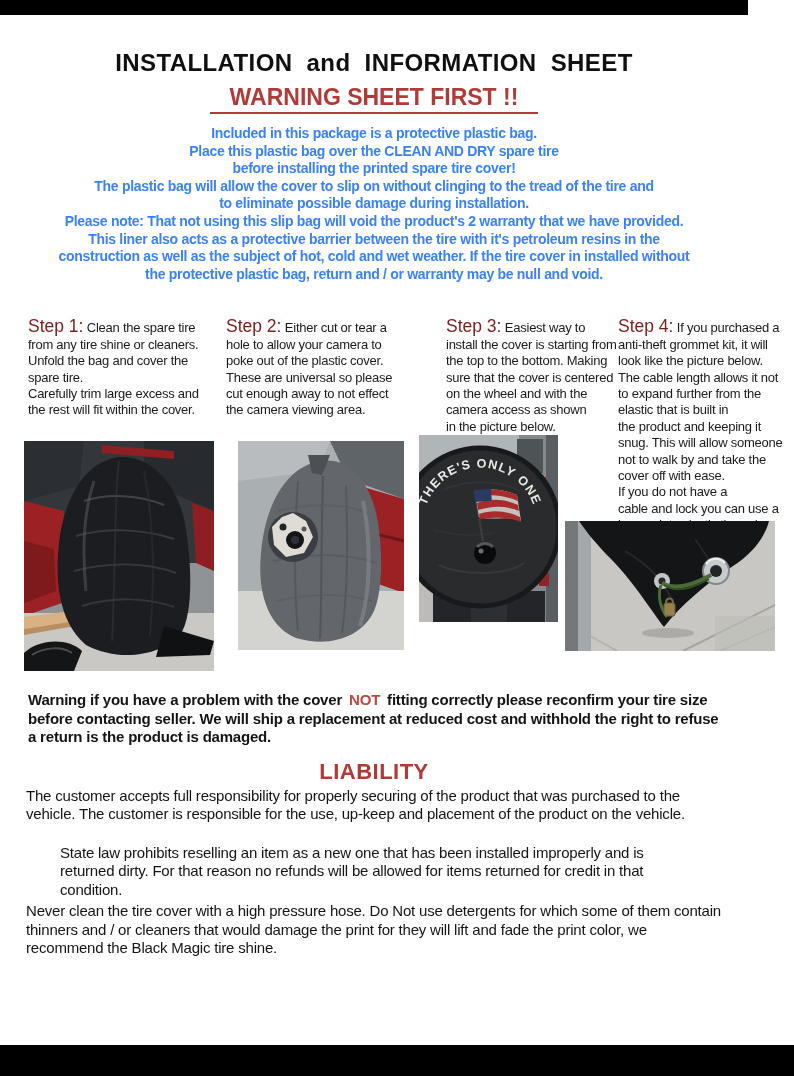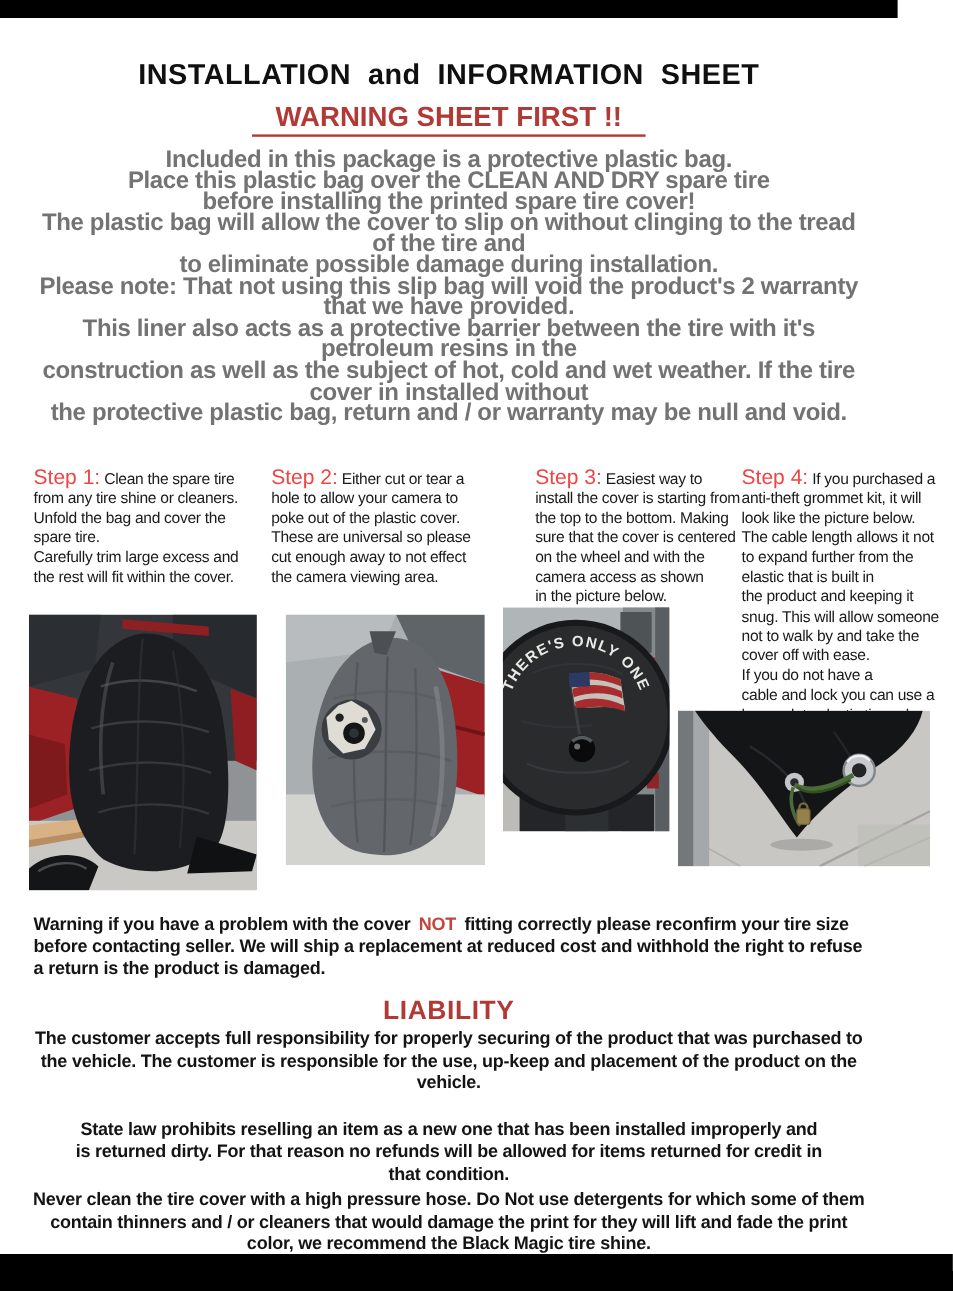--- a/index.html
+++ b/index.html
@@ -24,27 +24,27 @@
   }
   .warning-wrap { text-align:center; margin-top:7px; }
   .warning {
     display:inline-block;
     color:#b23a36; font-size:23px; font-weight:bold;
     border-bottom:2px solid #b23a36; padding:0 20px 1px 20px;
     white-space:pre;
   }
   .intro {
     margin:11px auto 0 auto; text-align:center;
-    font-size:20px; font-weight:bold; line-height:17.6px;
-    letter-spacing:-0.3px; white-space:pre-line; color:#737373;
+    font-size:14px; font-weight:bold; line-height:17.6px;
+    letter-spacing:-0.3px; white-space:pre-line; color:#3b82f6;
   }
 
   .middle { position:relative; height:358px; margin-top:33px; }
   .step { position:absolute; top:2px; margin:0; font-size:13px; line-height:16.4px; letter-spacing:-0.25px; color:#1a1a1a; }
-  .step-label { font-size:17.5px; font-weight:400; color:#ef4444; letter-spacing:0; }
+  .step-label { font-size:17.5px; font-weight:400; color:#7f1d1d; letter-spacing:0; }
   .step-text { white-space:pre-line; }
   .step1 { left:2px;   width:192px; }
   .step2 { left:200px; width:198px; }
   .step3 { left:420px; width:194px; }
   .step4 { left:592px; width:172px; }
 
   .photo { position:absolute; overflow:hidden; }
   .photo svg { display:block; width:100%; height:100%; }
   .photo1 { left:-2px;  top:125px; width:190px; height:230px; }
   .photo2 { left:212px; top:125px; width:166px; height:209px; }
@@ -55,22 +55,22 @@
     margin:17px 0 0 2px;
     font-size:15px; font-weight:bold; line-height:18.5px; letter-spacing:-0.2px;
   }
   .not-word { color:#c0473f; padding:0 7px; }
 
   .section-heading {
     margin:12px 0 2px 0; text-align:center;
     color:#b23a36; font-size:22px; font-weight:bold; letter-spacing:0.5px;
   }
   .para-center {
-    margin:2px auto 0 auto; text-align:center;
-    font-size:15px; font-weight:bold; line-height:18.5px; letter-spacing:-0.2px;
+    margin:2px auto 0 auto; 
+    font-size:15px; font-weight:normal; line-height:18.5px; letter-spacing:-0.2px;
     white-space:normal;
   }
   .para-narrow { max-width:628px; margin-top:20px; }
   .maint-para { margin-top:3px; }
 </style>
 </head>
 <body>
 
 <div class="page">
   <div class="bar bar-top"></div>

